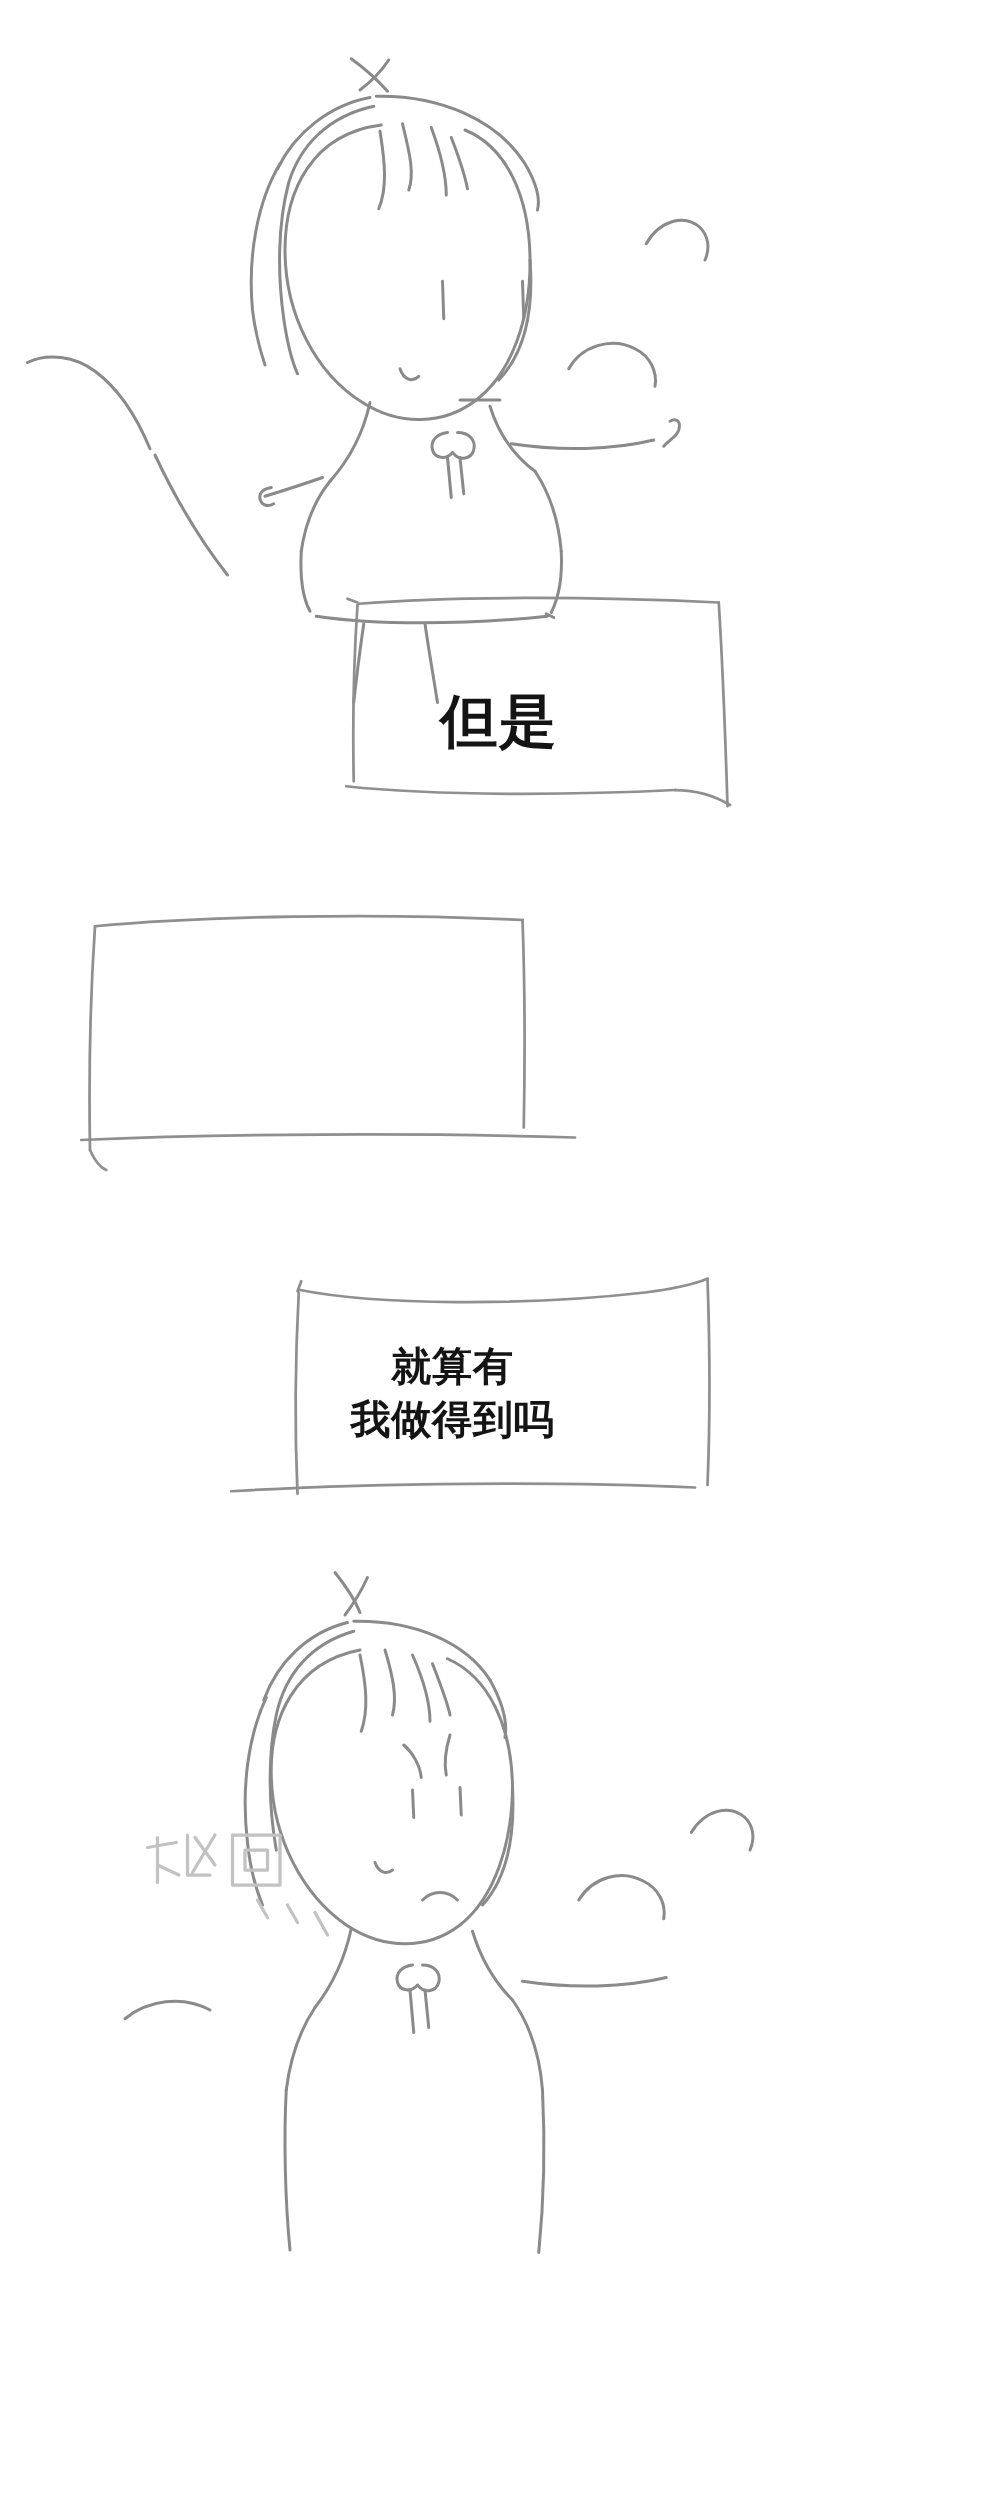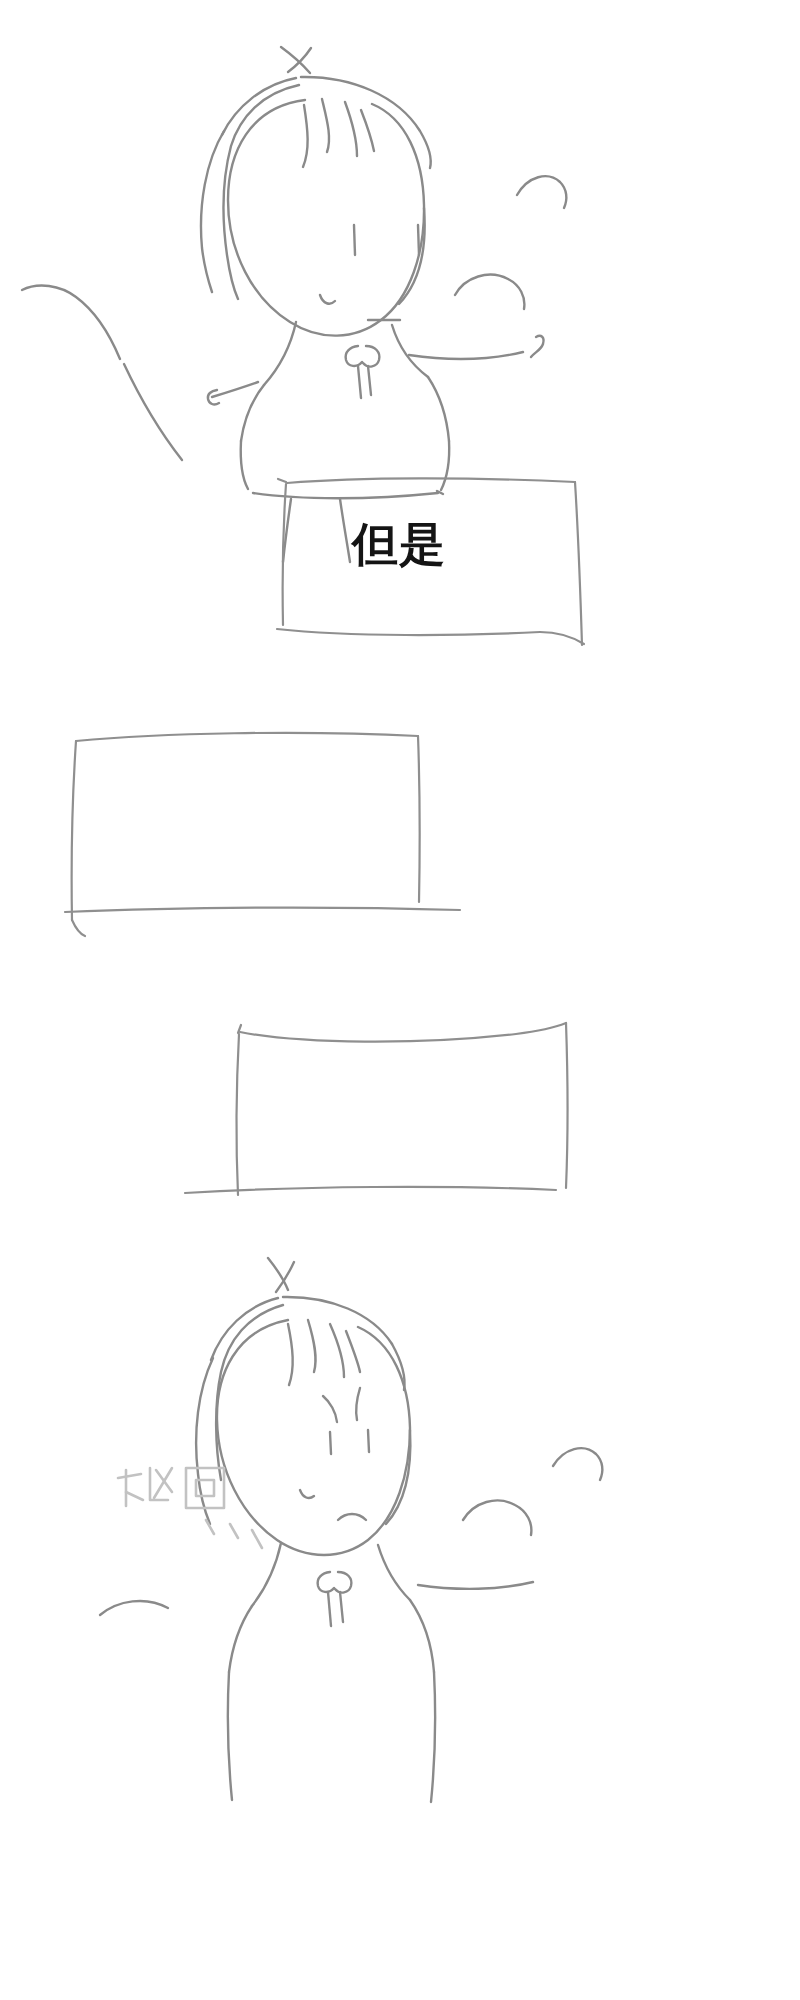--- a/index.html
+++ b/index.html
@@ -28,21 +28,21 @@
     position: absolute;
     color: #141414;
     font-weight: bold;
     letter-spacing: 0.02em;
     white-space: pre-line;
     line-height: 1.32;
     font-family: "Liberation Sans", sans-serif;
   }
   .cap1 {
     left: 352px;
-    top: 514px;
+    top: 547px;
     font-size: 46px;
   }
   .cap2 {
     left: 88px;
     top: 807px;
     font-size: 33px;
   }
   .cap3 {
     left: 262px;
     top: 1072px;
@@ -145,20 +145,22 @@
 
   <svg class="panel-layer" viewBox="0 0 800 2000" xmlns="http://www.w3.org/2000/svg">
     <g fill="none" stroke="#8f8f8f" stroke-width="2.2" stroke-linecap="round" stroke-linejoin="round">
       <path d="M241 1025 L238 1033"></path>
       <path d="M240 1032 C300 1044 420 1045 516 1034 C540 1031 556 1027 566 1023"></path>
       <path d="M239 1034 C236 1090 236 1150 238 1195"></path>
       <path d="M566 1023 C568 1080 568 1140 566 1188"></path>
       <path d="M185 1193 C300 1186 450 1185 556 1190"></path>
     </g>
   </svg>
+  <div class="cap-text cap3">就算有
+我做得到吗</div>
 
   <svg class="panel-layer" viewBox="0 0 800 2000" xmlns="http://www.w3.org/2000/svg">
     <g fill="none" stroke="#8a8a8a" stroke-width="2.4" stroke-linecap="round" stroke-linejoin="round">
 
       <path d="M268 1258 C276 1268 284 1280 288 1290"></path>
       <path d="M294 1262 C289 1273 282 1284 276 1292"></path>
 
       <path d="M283 1297 C330 1296 372 1313 392 1344"></path>
       <path d="M278 1298 C246 1306 222 1330 211 1360"></path>
 

